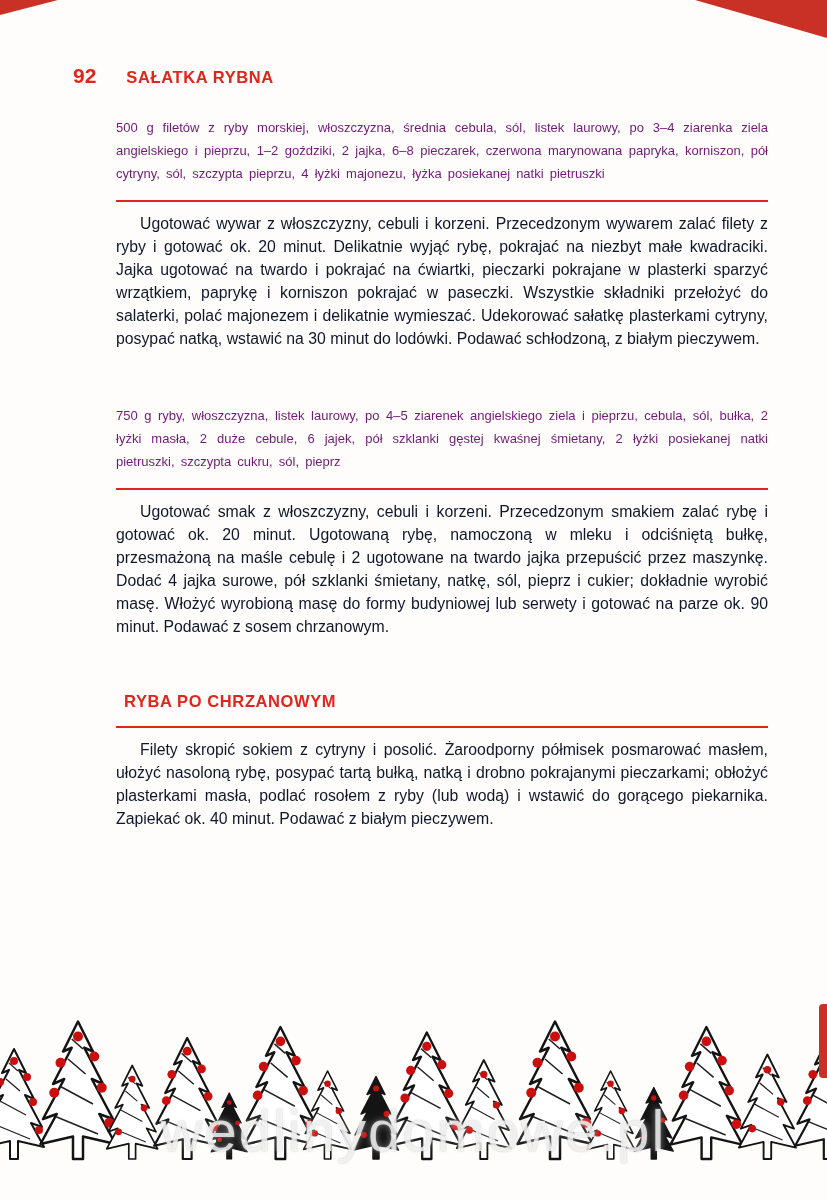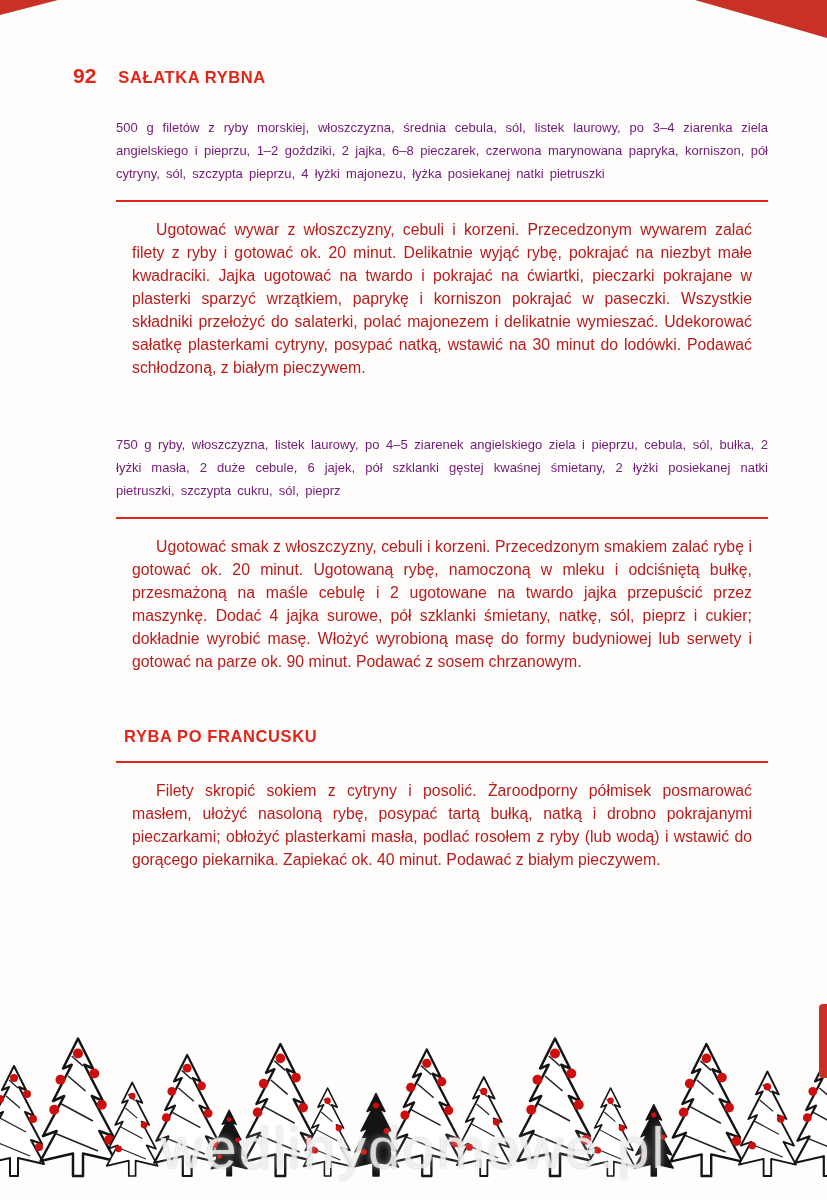--- a/index.html
+++ b/index.html
@@ -20,40 +20,40 @@
   .artifact-re { top: 1004px; right: 0; width: 8px; height: 74px;
     border-radius: 4px 0 0 4px; }
 
   .content {
     position: absolute; top: 0; left: 0; width: 100%;
     box-sizing: border-box;
     padding: 60px 59px 0 116px;
     z-index: 2;
   }
 
-  .title-row { display: flex; align-items: baseline; gap: 14px; margin: 0 0 0 -43px; }
+  .title-row { display: flex; align-items: baseline; gap: 22px; margin: 0 0 0 -43px; }
   .page-number { color: #e0251a; font-size: 21px; font-weight: bold; }
   .recipe-title { color: #e0251a; font-size: 16.5px; font-weight: bold;
     letter-spacing: .6px; margin: 8px; }
 
   .recipe { margin: 0 0 54px 0; }
   .ingredients {
     margin: 21px 0 0 0;
     font-size: 13px; line-height: 23px;
     color: #701a75; text-align: justify; word-spacing: 2.5px;
   }
   .divider { border: none; height: 2px; background: #e0251a; margin: 15px 0 10px 0; }
   .instructions {
-    margin: 16px;
+    margin: 0;
     font-size: 15.8px; line-height: 23px;
-    color: #b91c1c; text-align: justify; text-indent: 24px;
+    color: #0f172a; text-align: justify; text-indent: 24px;
   }
 
   
-  .footer-art { position: absolute; left: 0; bottom: 17px; width: 827px; height: 172px; z-index: 1; }
+  .footer-art { position: absolute; left: 0; bottom: 34px; width: 827px; height: 172px; z-index: 1; }
   .footer-art svg { display: block; }
 
   .watermark {
     position: absolute; left: 0; right: 0; bottom: 2px;
     text-align: center;
     font-size: 58px; letter-spacing: 2px;
     color: rgba(255,255,255,0.74);
     text-shadow: 0 0 2px rgba(140,140,140,0.55), 0 0 7px rgba(255,255,255,0.45);
     z-index: 4;
     pointer-events: none;
@@ -81,21 +81,21 @@
       <p class="instructions">Ugotować wywar z włoszczyzny, cebuli i korzeni. Przecedzonym wywarem zalać filety z ryby i gotować ok. 20 minut. Delikatnie wyjąć rybę, pokrajać na niezbyt małe kwadraciki. Jajka ugotować na twardo i pokrajać na ćwiartki, pieczarki pokrajane w plasterki sparzyć wrzątkiem, paprykę i korniszon pokrajać w paseczki. Wszystkie składniki przełożyć do salaterki, polać majonezem i delikatnie wymieszać. Udekorować sałatkę plasterkami cytryny, posypać natką, wstawić na 30 minut do lodówki. Podawać schłodzoną, z białym pieczywem.</p>
     </section>
 
     <section class="recipe">
       <p class="ingredients">750 g ryby, włoszczyzna, listek laurowy, po 4–5 ziarenek angielskiego ziela i pieprzu, cebula, sól, bułka, 2 łyżki masła, 2 duże cebule, 6 jajek, pół szklanki gęstej kwaśnej śmietany, 2 łyżki posiekanej natki pietruszki, szczypta cukru, sól, pieprz</p>
       <hr class="divider">
       <p class="instructions">Ugotować smak z włoszczyzny, cebuli i korzeni. Przecedzonym smakiem zalać rybę i gotować ok. 20 minut. Ugotowaną rybę, namoczoną w mleku i odciśniętą bułkę, przesmażoną na maśle cebulę i 2 ugotowane na twardo jajka przepuścić przez maszynkę. Dodać 4 jajka surowe, pół szklanki śmietany, natkę, sól, pieprz i cukier; dokładnie wyrobić masę. Włożyć wyrobioną masę do formy budyniowej lub serwety i gotować na parze ok. 90 minut. Podawać z sosem chrzanowym.</p>
     </section>
 
     <section class="recipe">
-      <h2 class="recipe-title">RYBA PO FRANCUSKU</h2>
+      <h2 class="recipe-title">RYBA PO CHRZANOWYM</h2>
       <hr class="divider">
       <p class="instructions">Filety skropić sokiem z cytryny i posolić. Żaroodporny półmisek posmarować masłem, ułożyć nasoloną rybę, posypać tartą bułką, natką i drobno pokrajanymi pieczarkami; obłożyć plasterkami masła, podlać rosołem z ryby (lub wodą) i wstawić do gorącego piekarnika. Zapiekać ok. 40 minut. Podawać z białym pieczywem.</p>
     </section>
 
   </div>
 
   <div class="footer-art">
     <svg width="827" height="172" viewBox="0 0 827 172">
       <defs>
         <g id="treeO">

